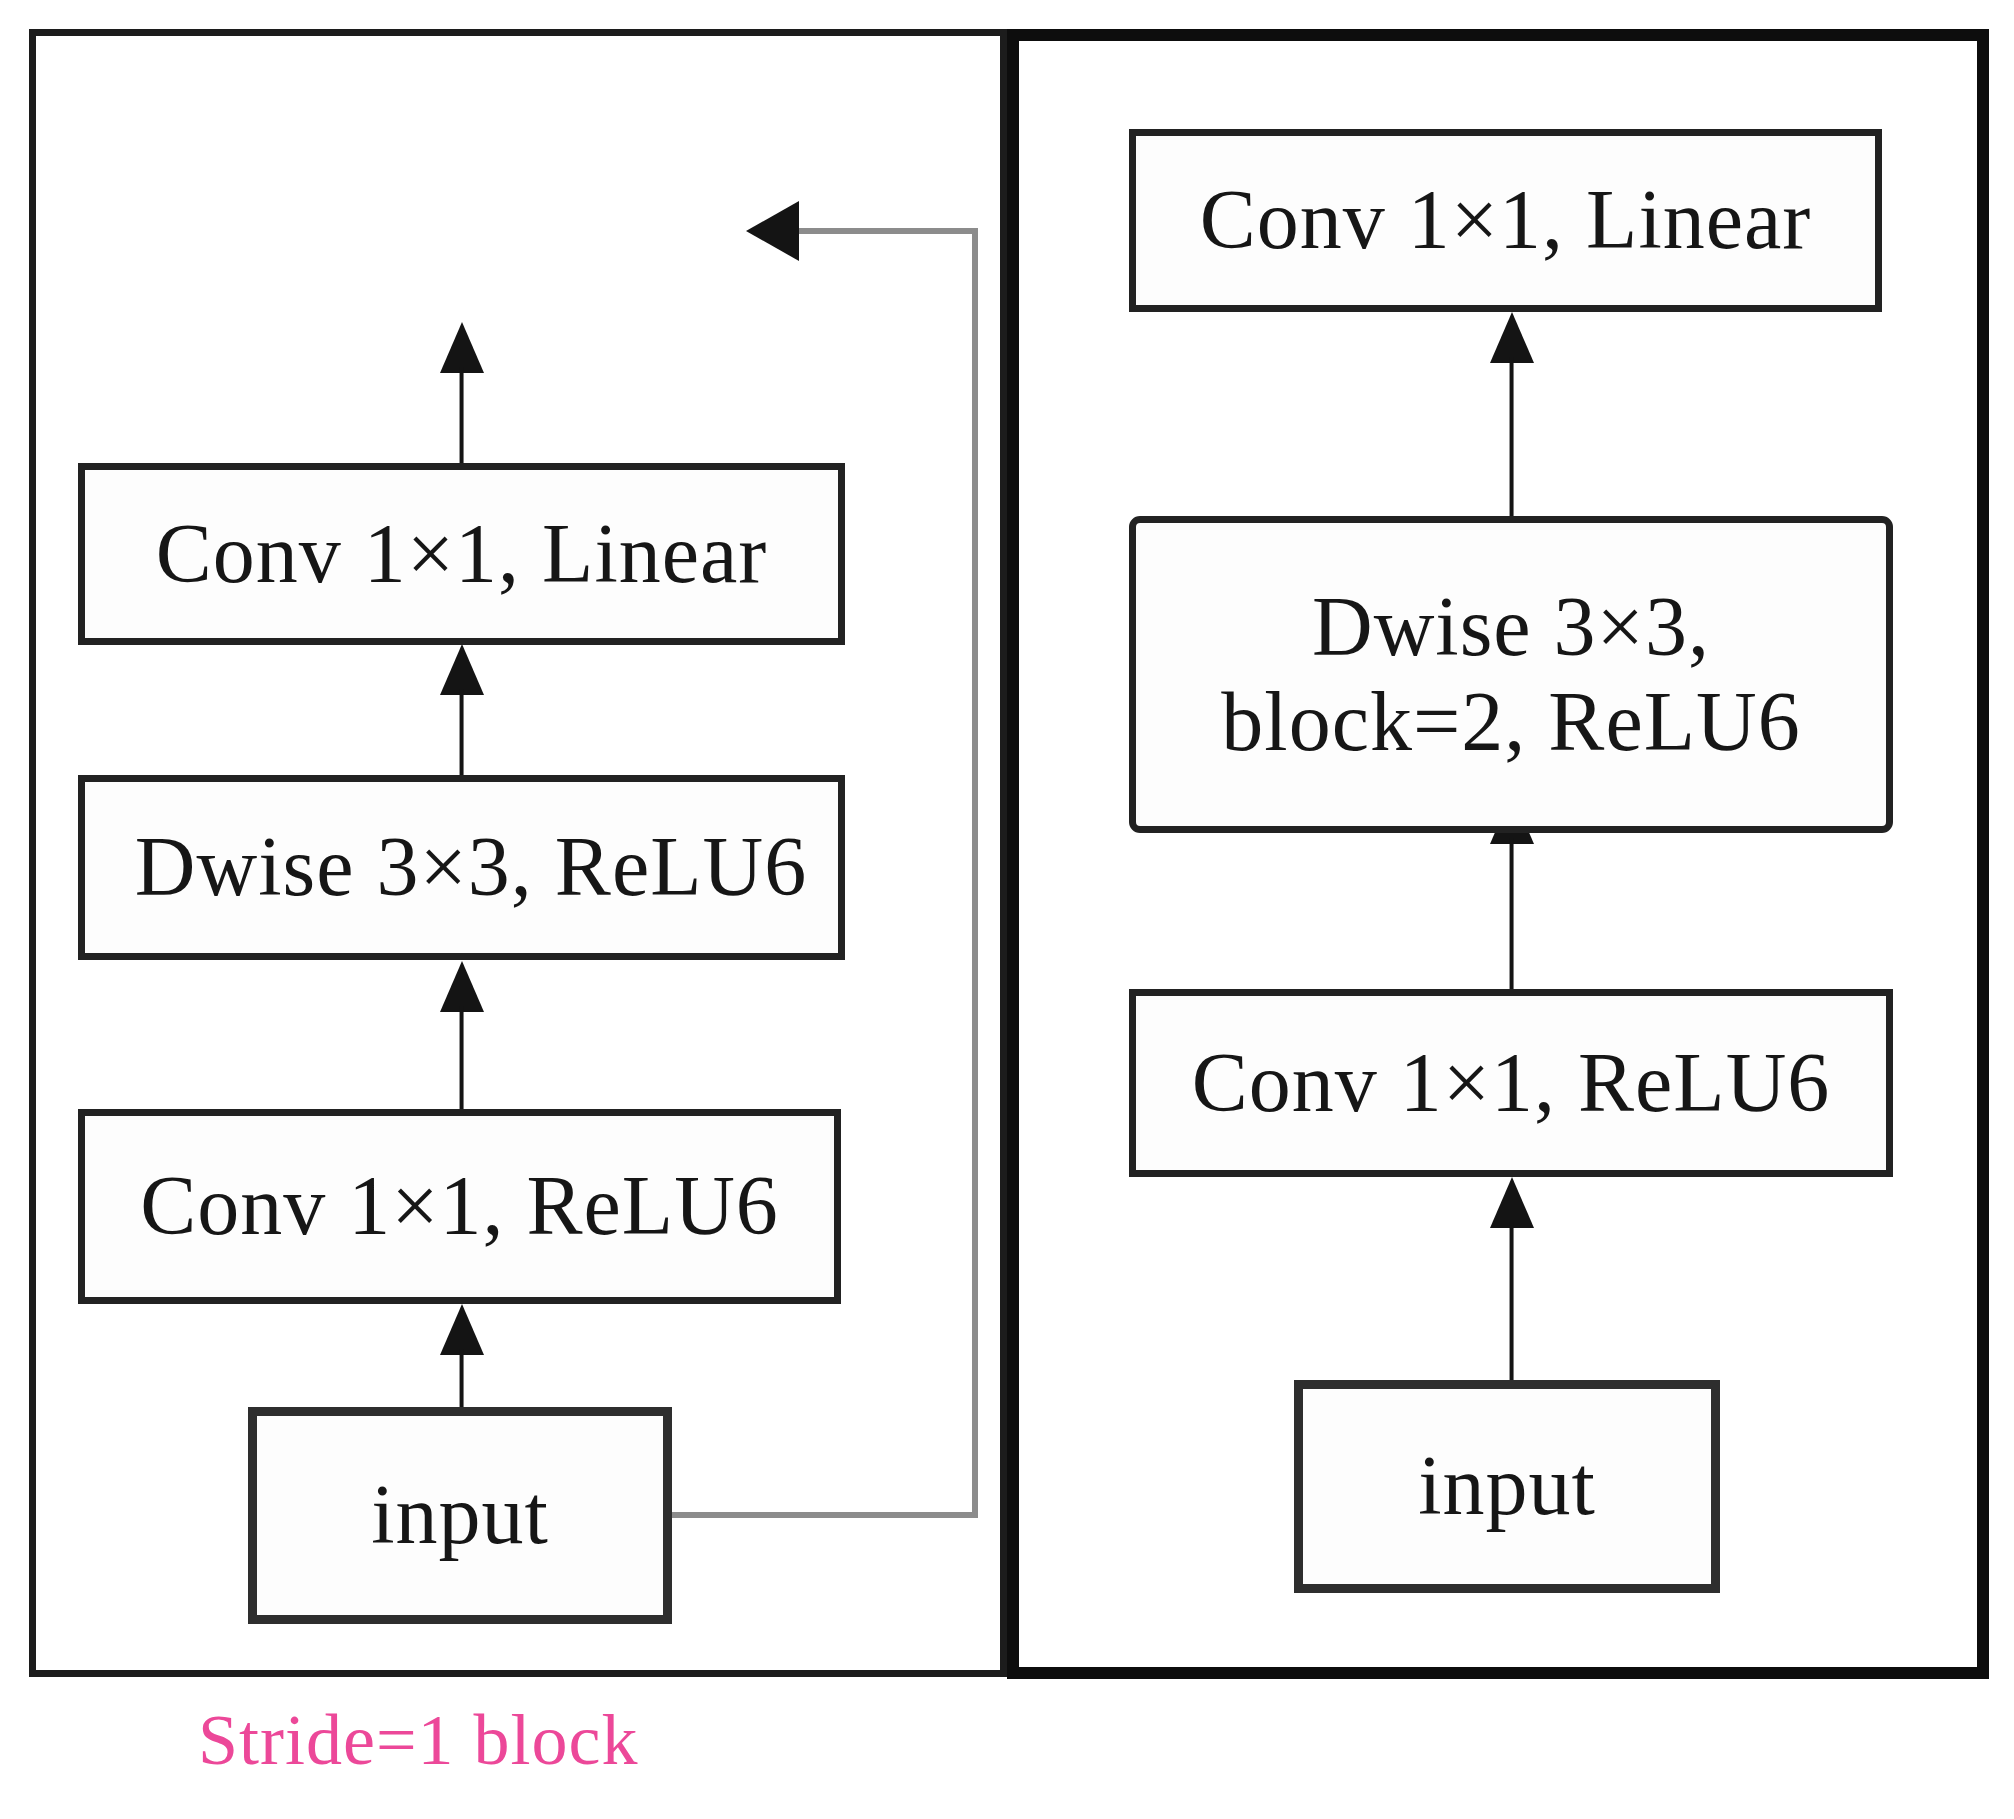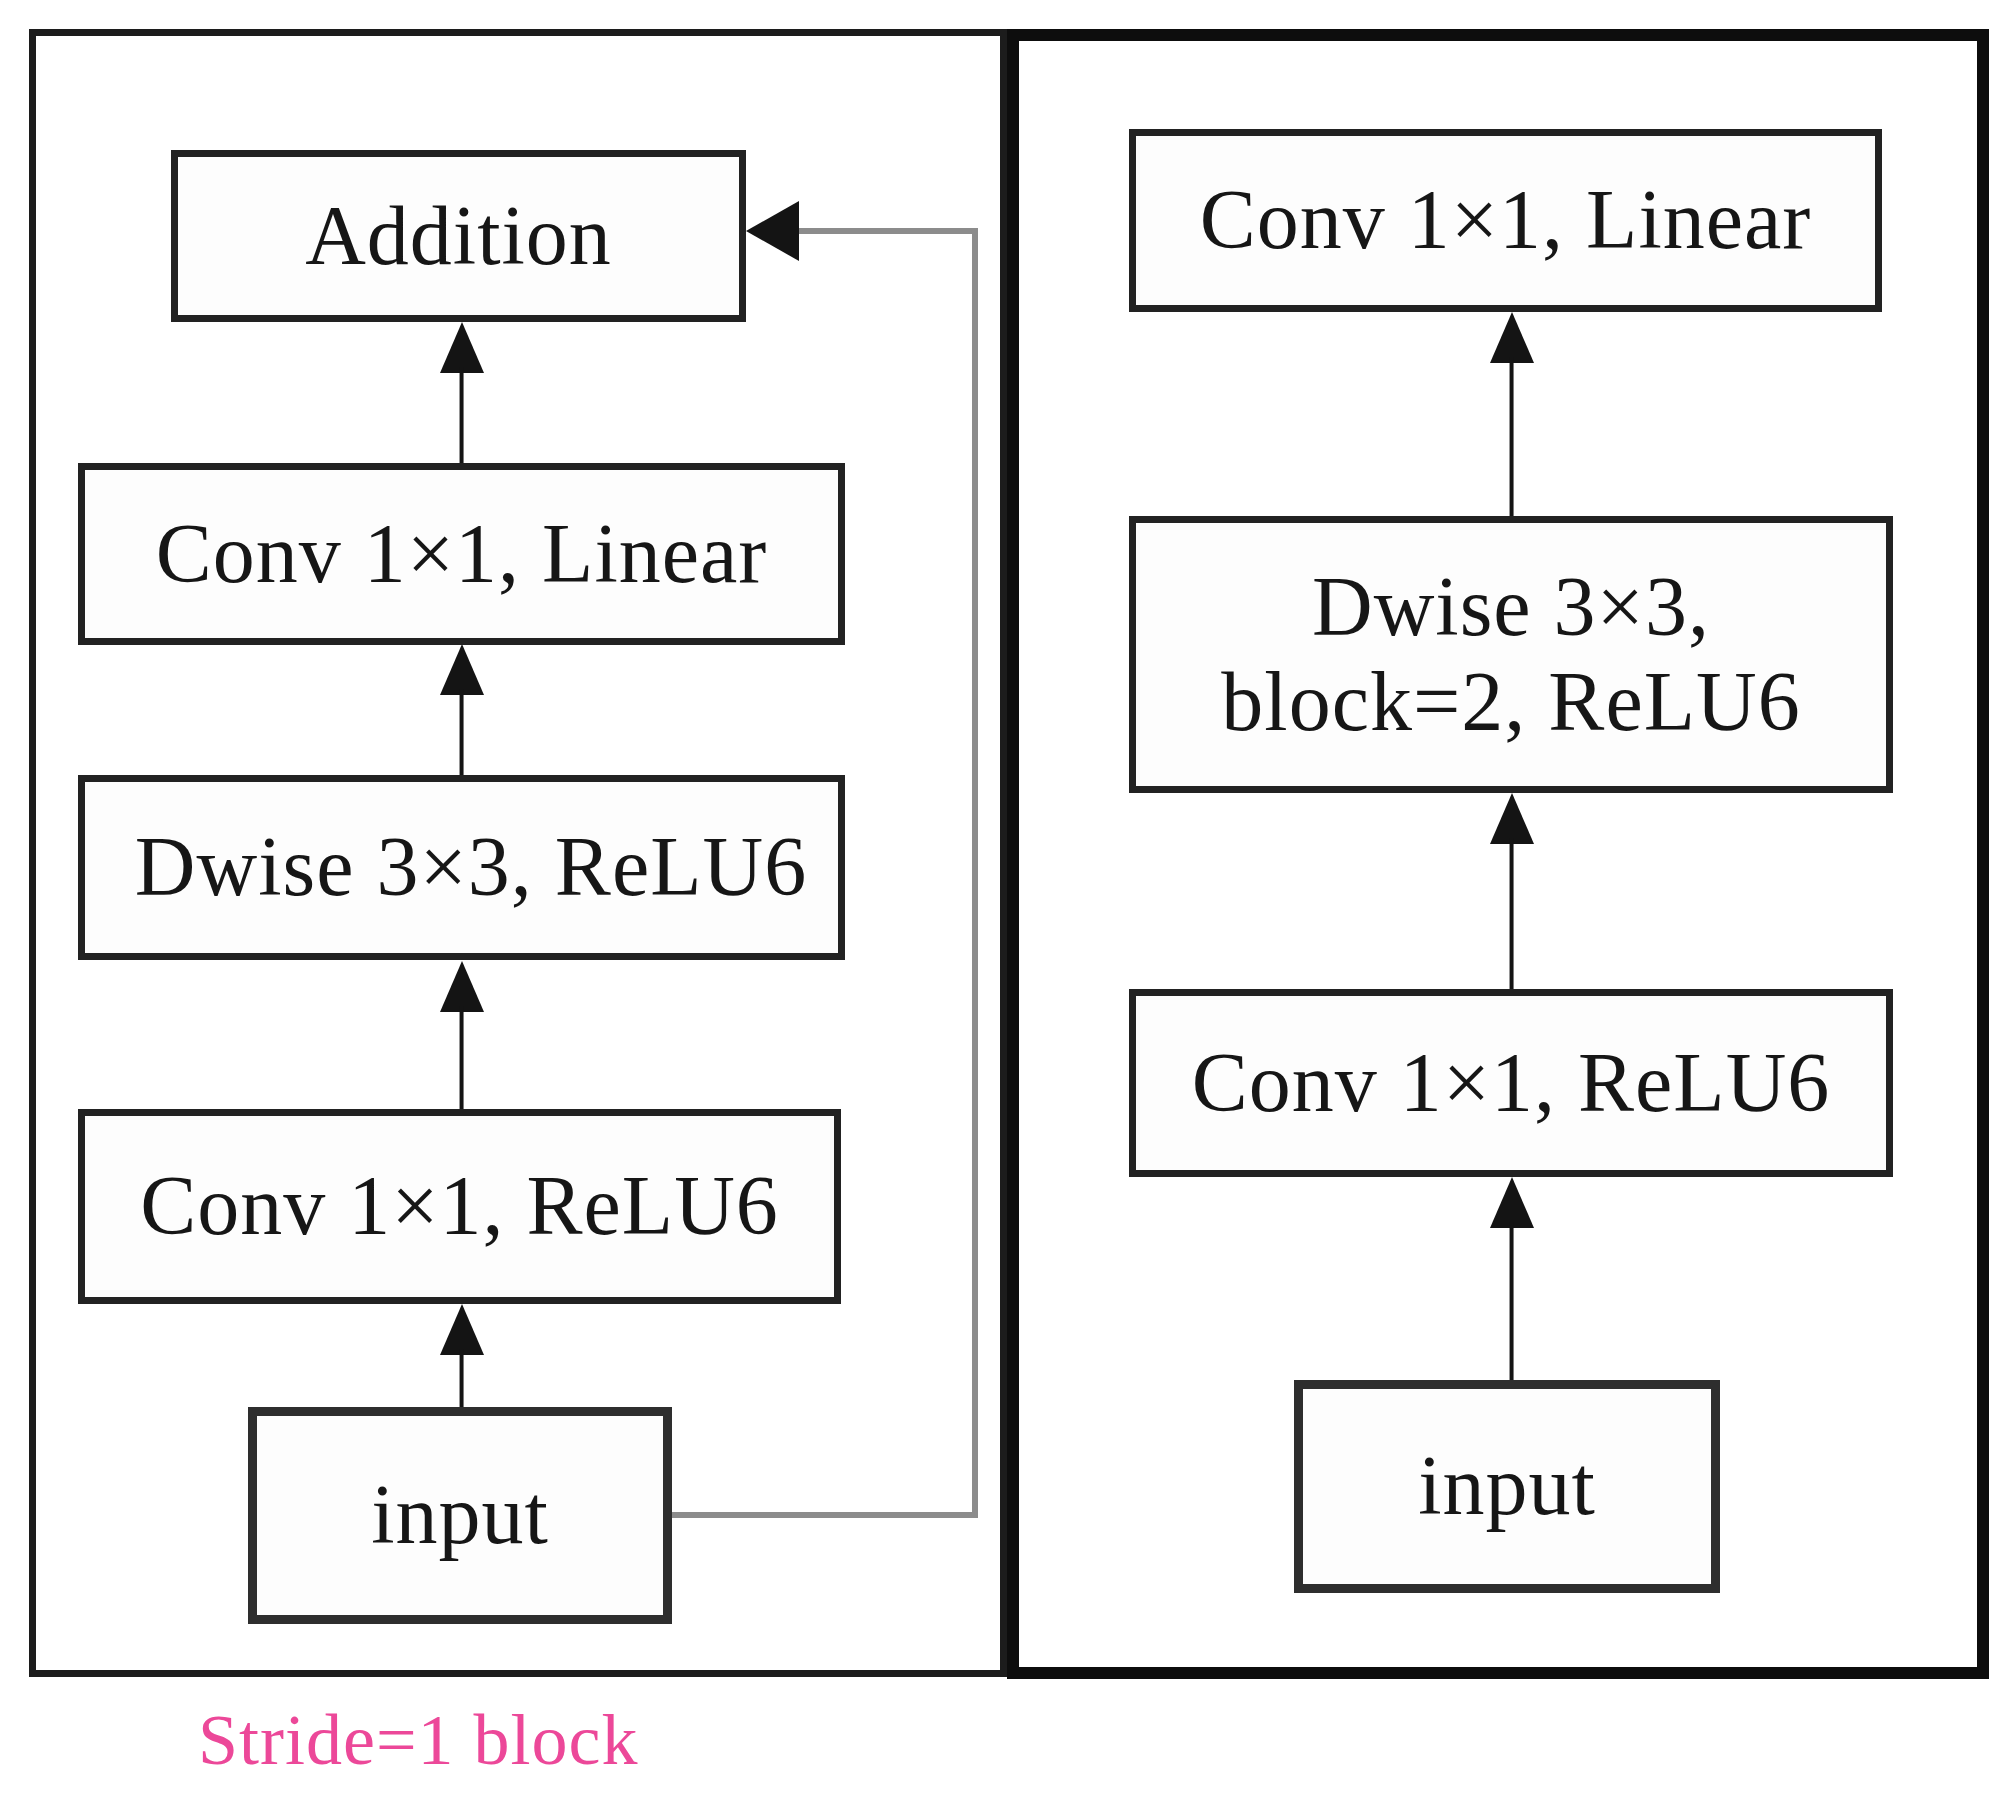--- a/index.html
+++ b/index.html
@@ -88,23 +88,20 @@
     </div>
   <div class="arr" style="left:439px; top:961px; height:148px;">
       <div class="head"></div>
       <div class="shaft"></div>
     </div>
   <div class="arr" style="left:439px; top:1304px; height:103px;">
       <div class="head"></div>
       <div class="shaft"></div>
     </div>
 
-  <div class="node" style="left:171px; top:150px; width:575px; height:172px;">
-    <span>Addition</span>
-  </div>
 
   <div class="node" style="left:78px; top:463px; width:767px; height:182px;">
     <span>Conv 1×1, Linear</span>
   </div>
 
   <div class="node" style="left:78px; top:775px; width:767px; height:185px;padding-left:19px;">
     <span>Dwise 3×3, ReLU6</span>
   </div>
 
   <div class="node" style="left:78px; top:1109px; width:763px; height:195px;">
@@ -129,21 +126,21 @@
     </div>
   <div class="arr" style="left:1489px; top:1177px; height:203px;">
       <div class="head"></div>
       <div class="shaft"></div>
     </div>
 
   <div class="node" style="left:1129px; top:129px; width:753px; height:183px;">
     <span>Conv 1×1, Linear</span>
   </div>
 
-  <div class="node" style="left:1129px; top:516px; width:764px; height:277px;">
+  <div class="node" style="left:1129px; top:516px; width:764px; height:317px;border-radius:11px;">
     <span>Dwise 3×3,</span>
     <span>block=2, ReLU6</span>
   </div>
 
   <div class="node" style="left:1129px; top:989px; width:764px; height:188px;">
     <span>Conv 1×1, ReLU6</span>
   </div>
 
   <div class="node node-input" style="left:1294px; top:1380px; width:426px; height:213px;">
     <span>input</span>

